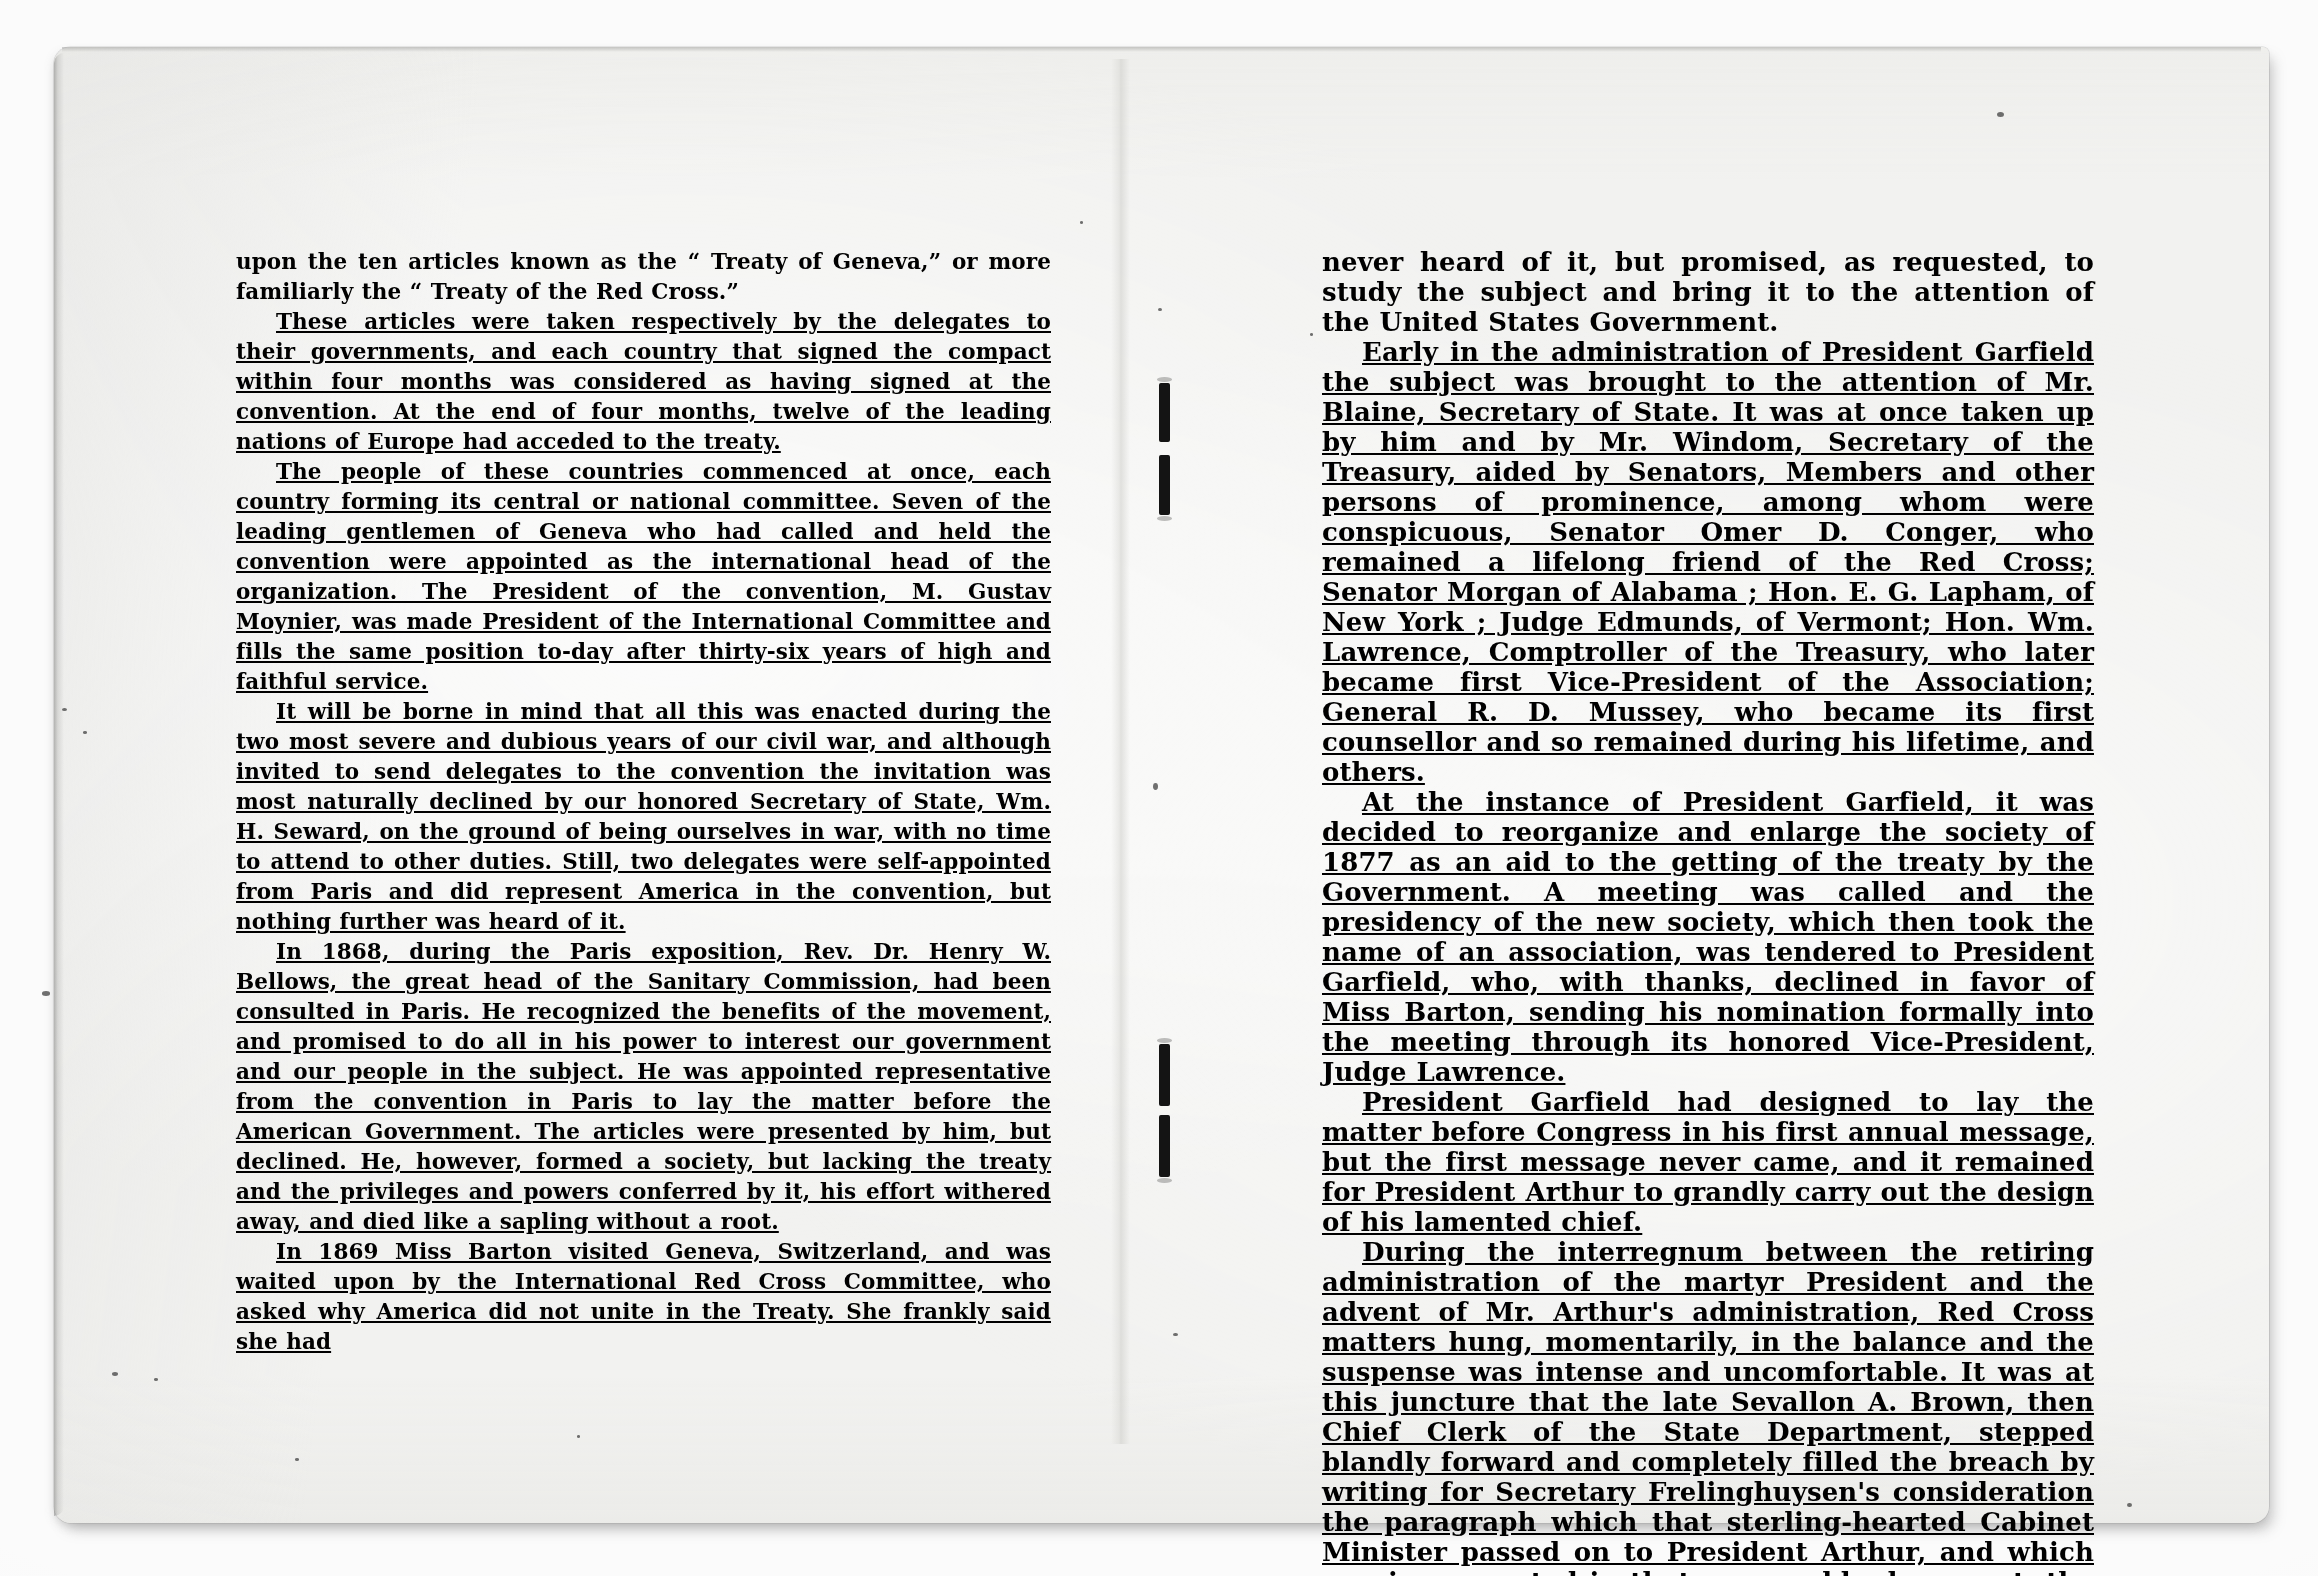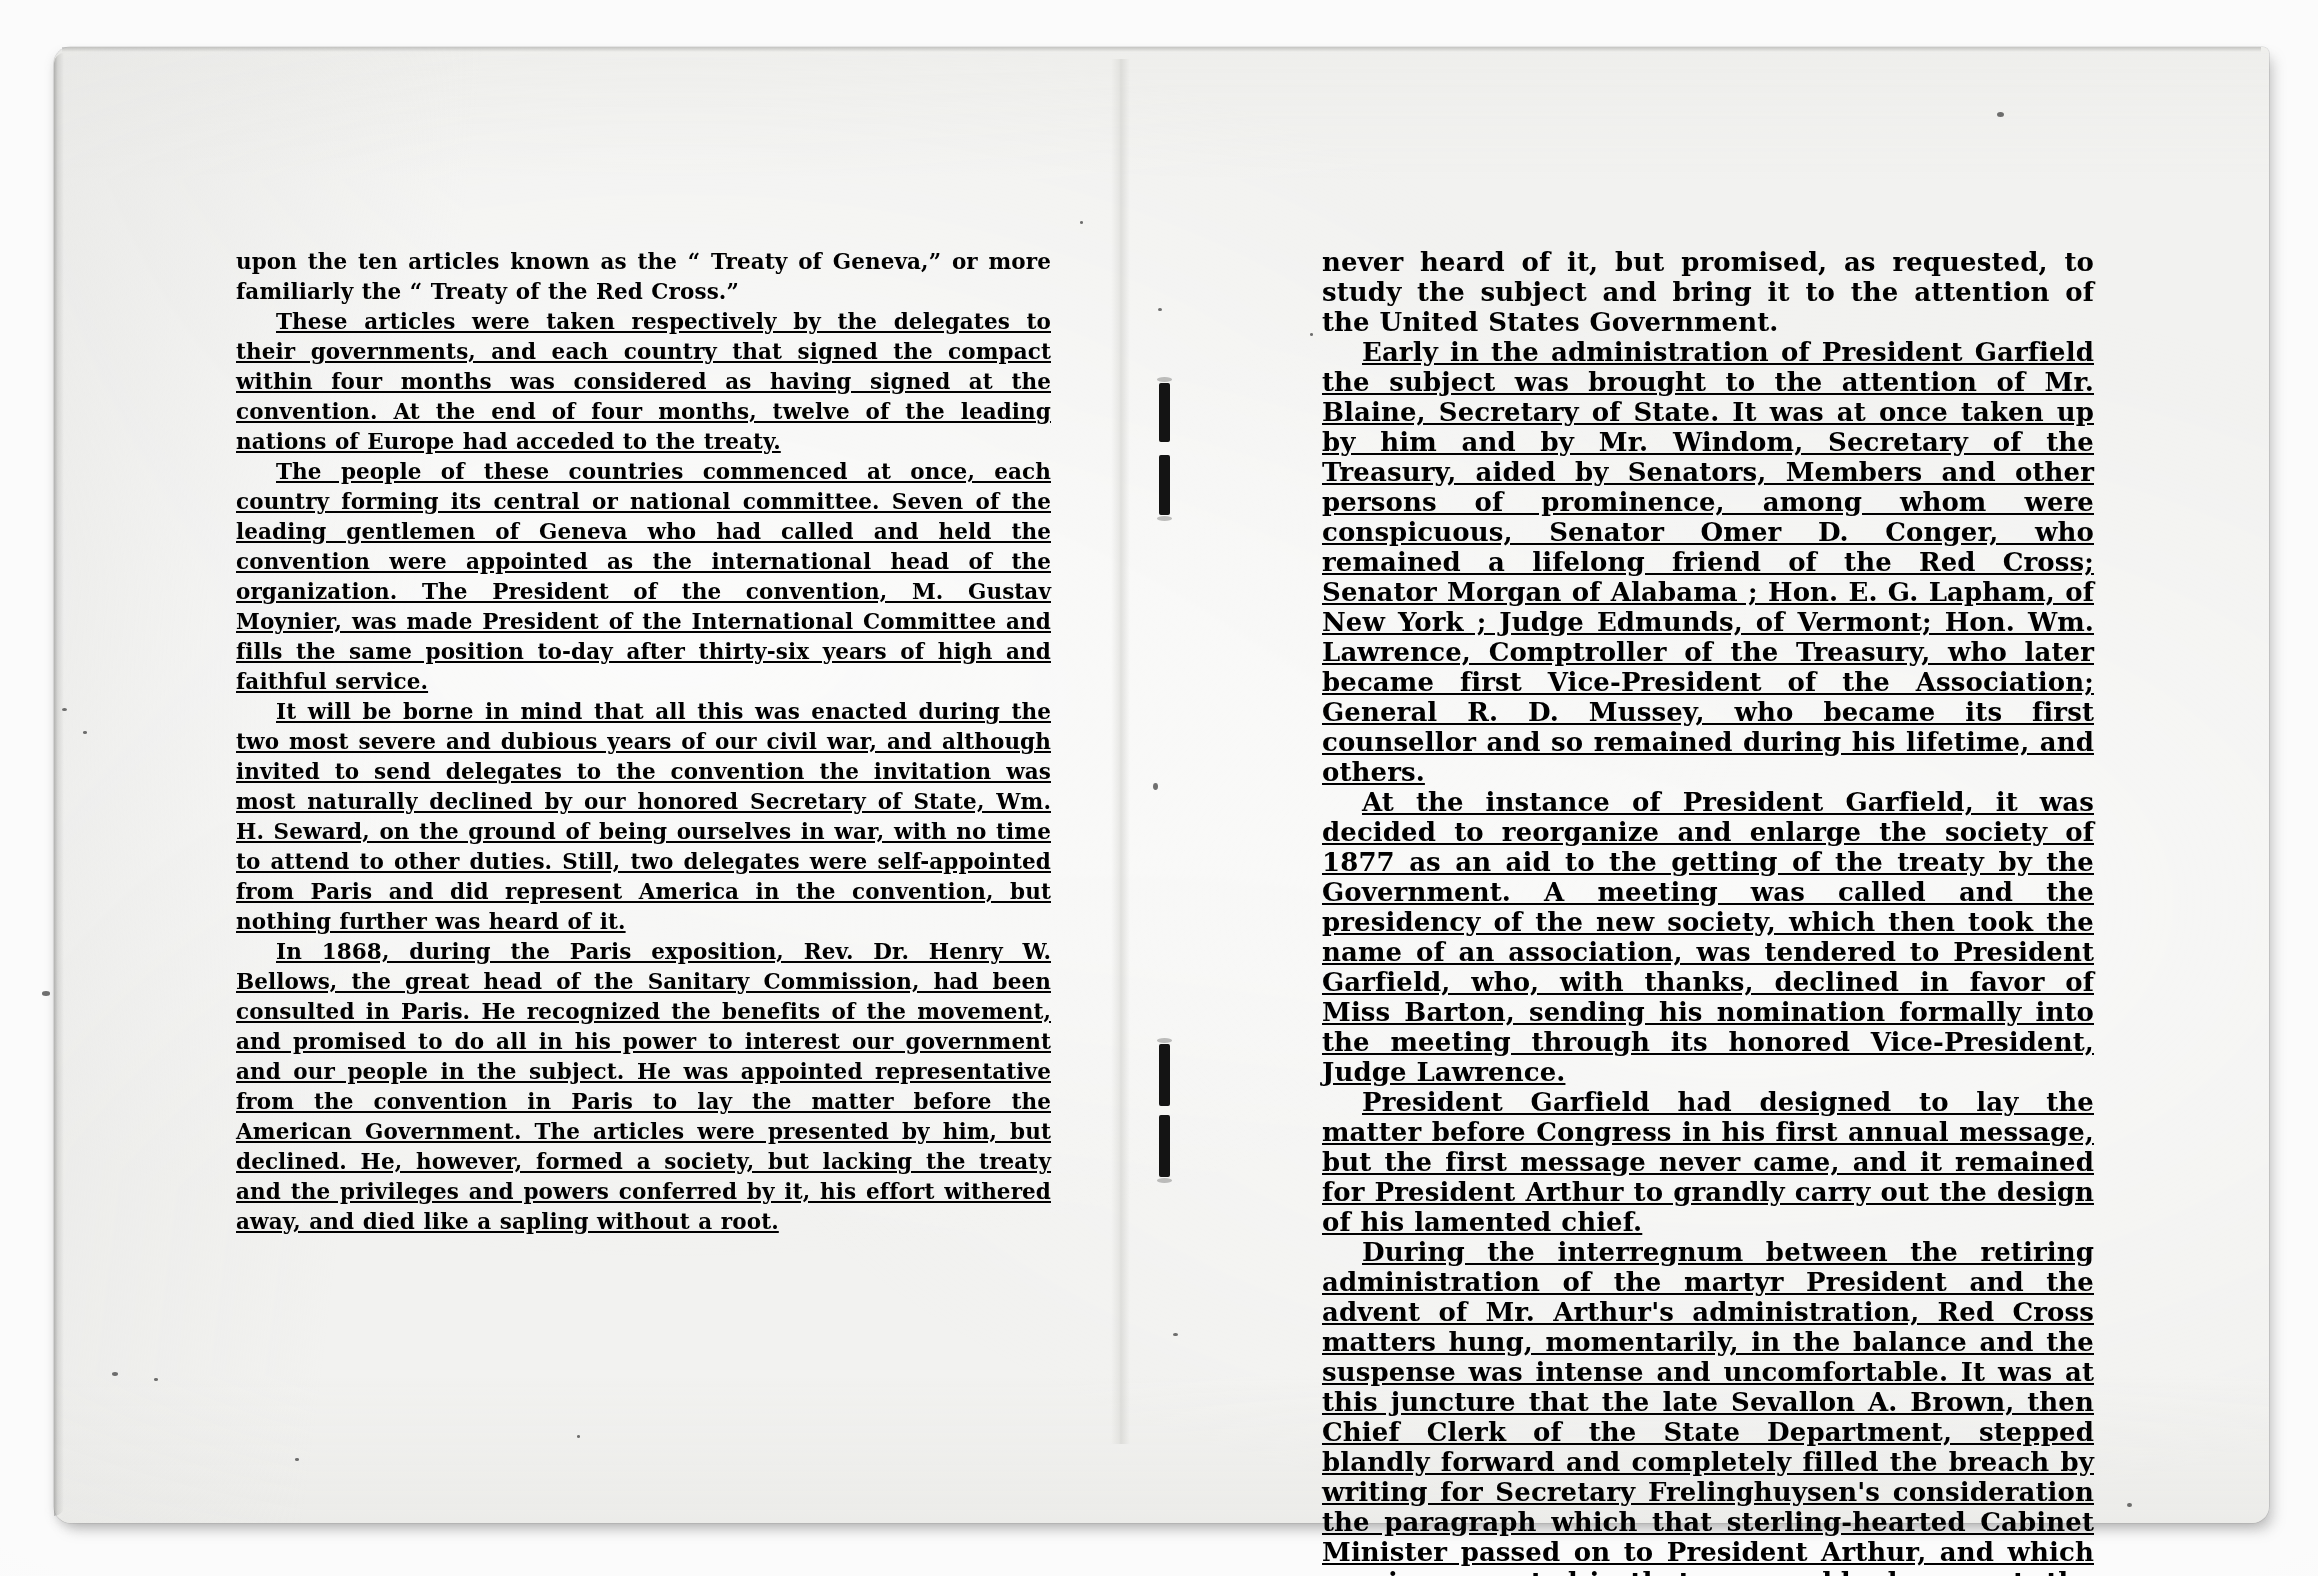--- a/index.html
+++ b/index.html
@@ -191,20 +191,21 @@
     <div class="leg lower"></div>
     <div class="puncture below"></div>
   </div>
 
   <div class="column inked" id="column-left">
     <p class="para">upon the ten articles known as the “ Treaty of Geneva,” or more familiarly the “ Treaty of the Red Cross.”</p>
     <p class="para indent">These articles were taken respectively by the delegates to their governments, and each country that signed the compact within four months was considered as having signed at the convention. At the end of four months, twelve of the leading nations of Europe had acceded to the treaty.</p>
     <p class="para indent">The people of these countries commenced at once, each country forming its central or national committee. Seven of the leading gentlemen of Geneva who had called and held the convention were appointed as the international head of the organization. The President of the convention, M. Gustav Moynier, was made President of the International Committee and fills the same position to-day after thirty-six years of high and faithful service.</p>
     <p class="para indent">It will be borne in mind that all this was enacted during the two most severe and dubious years of our civil war, and although invited to send delegates to the convention the invitation was most naturally declined by our honored Secretary of State, Wm. H. Seward, on the ground of being ourselves in war, with no time to attend to other duties. Still, two delegates were self-appointed from Paris and did represent America in the convention, but nothing further was heard of it.</p>
     <p class="para indent">In 1868, during the Paris exposition, Rev. Dr. Henry W. Bellows, the great head of the Sanitary Commission, had been consulted in Paris. He recognized the benefits of the movement, and promised to do all in his power to interest our government and our people in the subject. He was appointed representative from the convention in Paris to lay the matter before the American Government. The articles were presented by him, but declined. He, however, formed a society, but lacking the treaty and the privileges and powers conferred by it, his effort withered away, and died like a sapling without a root.</p>
+    <p class="para indent">In 1869 Miss Barton visited Geneva, Switzerland, and was waited upon by the International Red Cross Committee, who asked why America did not unite in the Treaty. She frankly said she had</p>
   </div>
 
   <div class="column inked" id="column-right">
     <p class="para">never heard of it, but promised, as requested, to study the subject and bring it to the attention of the United States Government.</p>
     <p class="para indent">Early in the administration of President Garfield the subject was brought to the attention of Mr. Blaine, Secretary of State. It was at once taken up by him and by Mr. Windom, Secretary of the Treasury, aided by Senators, Members and other persons of prominence, among whom were conspicuous, Senator Omer D. Conger, who remained a lifelong friend of the Red Cross; Senator Morgan of Alabama ; Hon. E. G. Lapham, of New York ; Judge Edmunds, of Vermont; Hon. Wm. Lawrence, Comptroller of the Treasury, who later became first Vice-President of the Association; General R. D. Mussey, who became its first counsellor and so remained during his lifetime, and others.</p>
     <p class="para indent">At the instance of President Garfield, it was decided to reorganize and enlarge the society of 1877 as an aid to the getting of the treaty by the Government. A meeting was called and the presidency of the new society, which then took the name of an association, was tendered to President Garfield, who, with thanks, declined in favor of Miss Barton, sending his nomination formally into the meeting through its honored Vice-President, Judge Lawrence.</p>
     <p class="para indent">President Garfield had designed to lay the matter before Congress in his first annual message, but the first message never came, and it remained for President Arthur to grandly carry out the design of his lamented chief.</p>
     <p class="para indent">During the interregnum between the retiring administration of the martyr President and the advent of Mr. Arthur's administration, Red Cross matters hung, momentarily, in the balance and the suspense was intense and uncomfortable. It was at this juncture that the late Sevallon A. Brown, then Chief Clerk of the State Department, stepped blandly forward and completely filled the breach by writing for Secretary Frelinghuysen's consideration the paragraph which that sterling-hearted Cabinet Minister passed on to President Arthur, and which was incorporated in that memorable document, the latter's first annual message to Congress. How its presence there led to the ratification of the Geneva Treaty, by the Senate, is a circumstance with which all the world is now familiar.</p>
   </div>
 

